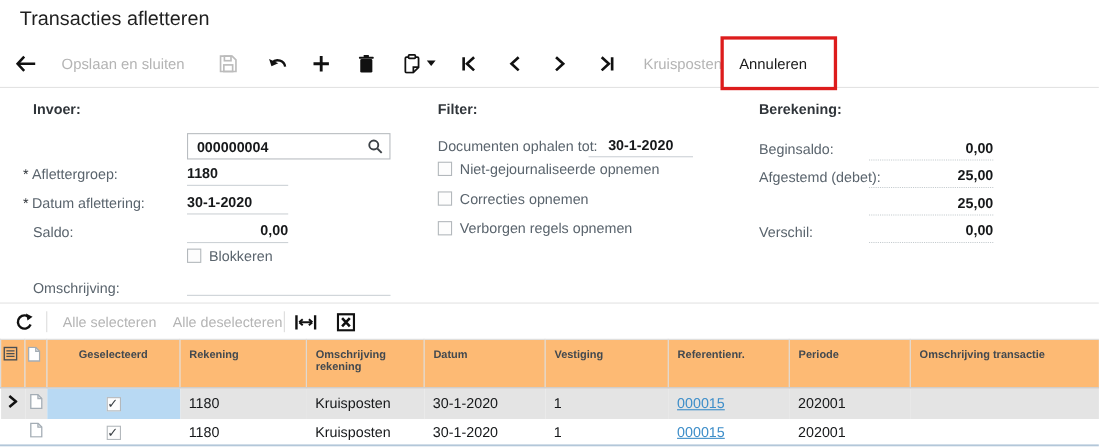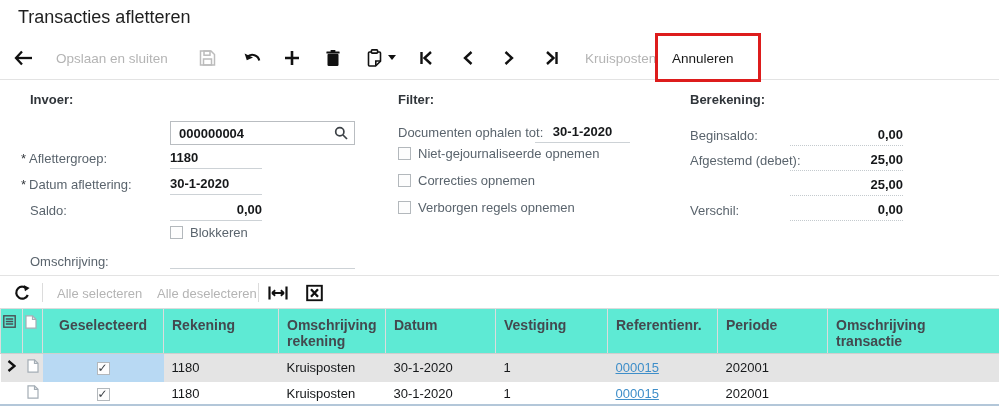--- a/index.html
+++ b/index.html
@@ -37,22 +37,22 @@
   .cbrow .cblabel{font-size:13px;color:#5a646d;}
 
   
   .gridbar{top:275px;height:33px;border-top:1px solid #e3e3e3;}
   .gb{position:absolute;top:50%;transform:translateY(-50%);display:flex;align-items:center;cursor:pointer;}
   .vsep{position:absolute;top:7px;height:19px;width:1px;background:#dcdcdc;}
 
   
   .tablewrap{top:308px;}
   table{border-collapse:collapse;table-layout:fixed;width:999px;font-size:13px;}
-  th{background:#5eead4;font-weight:bold;color:#43494f;text-align:left;vertical-align:top;
-     padding:8px 8px 4px 8px;border:1px solid #dcdcdc;border-bottom:1px solid #cfcfcf;height:44px;box-sizing:border-box;font-size:14px;}
+  th{background:#fdba74;font-weight:bold;color:#43494f;text-align:left;vertical-align:top;
+     padding:8px 8px 4px 8px;border:1px solid #dcdcdc;border-bottom:1px solid #cfcfcf;height:44px;box-sizing:border-box;font-size:10px;}
   th.icon-col{padding:6px 2px;}
   td{padding:0 8px;height:28px;box-sizing:border-box;vertical-align:middle;color:#16181a;}
   tr.row1 td{background:#e4e4e4;}
   tr.row1 td.selcell{background:#b8d9f3;}
   tr.row2 td{background:#ffffff;height:24px;}
   td.center,th.center{text-align:center;}
   td.iconcell{padding:0 2px;text-align:center;}
   a.gridlink{color:#3e8ec9;text-decoration:underline;cursor:pointer;}
   .bottom-strip{position:absolute;left:0;top:404px;width:999px;height:2px;background:#b3c7d9;}
   svg{display:block;}

